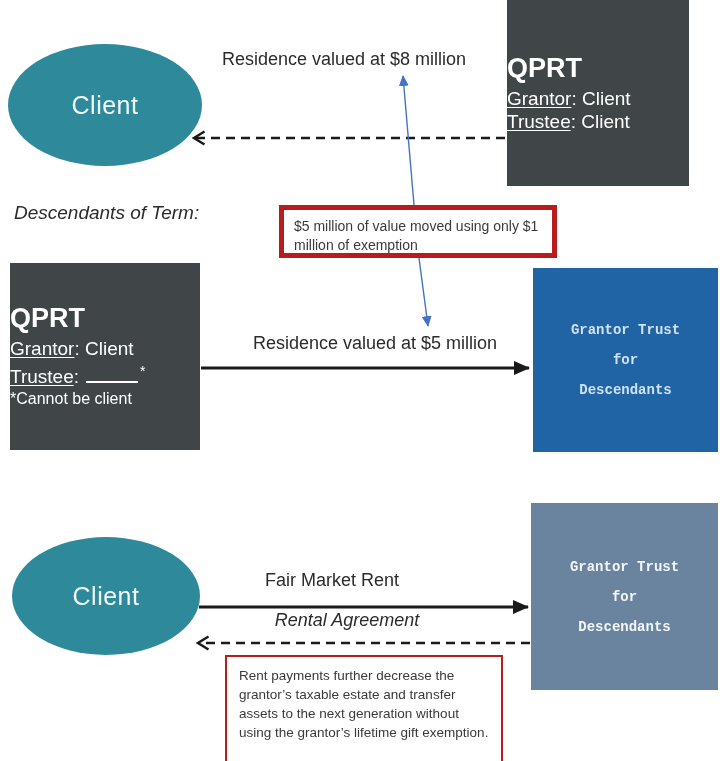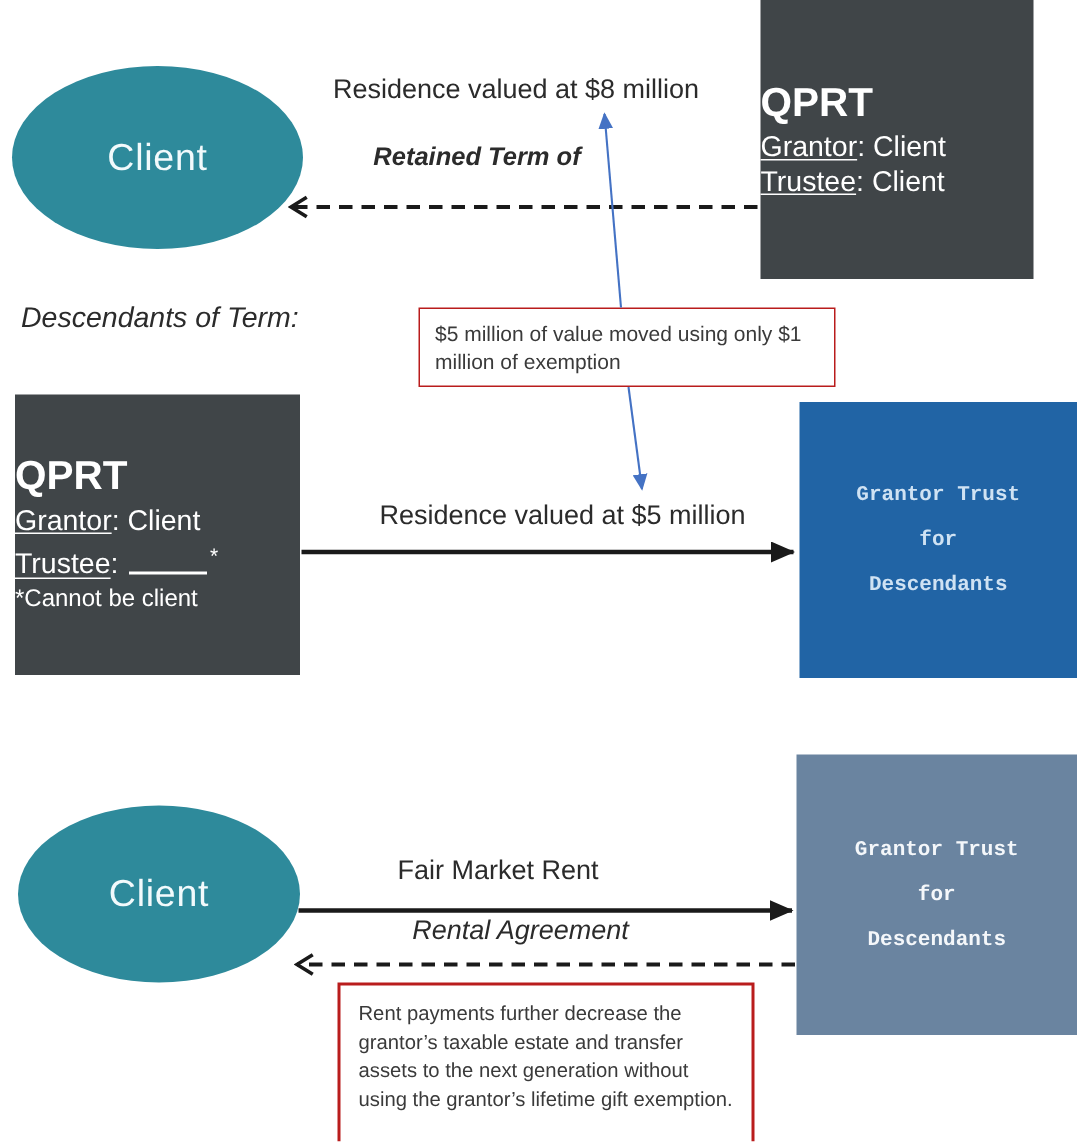--- a/index.html
+++ b/index.html
@@ -30,38 +30,37 @@
   }
   .trust-mid{background:#2164A5;color:#CFE2F3;}
   .trust-bottom{background:#6A84A0;color:#F4F7FA;}
   
   .lbl{color:#2b2b2b;text-align:center;}
   .lbl-18{font-size:18px;}
   .italic{font-style:italic;}
   .bold-it{font-style:italic;font-weight:600;}
   .section-lbl{font-size:19px;font-style:italic;color:#2b2b2b;text-align:left;}
   .callout{
-    background:#fff;border:1px solid #b91c1c;color:#3a3a3a;
+    background:#fff;border:5px solid #b91c1c;color:#3a3a3a;
     font-size:14px;line-height:19px;padding:7px 10px;box-sizing:border-box;text-align:left;
   }
   .callout-2{border-width:2px;font-size:13.5px;line-height:19px;padding:9px 12px;}
   svg.overlay{position:absolute;left:0;top:0;pointer-events:none;}
 </style>
 </head>
 <body>
 
 <div id="canvas">
 
   <div class="abs ellipse" style="left:8px;top:44px;width:194px;height:122px;">
     <span>Client</span>
   </div>
 
   <div class="abs lbl lbl-18" style="left:213px;top:49px;width:262px;">Residence valued at $8 million</div>
 
-  <div class="abs lbl bold-it" style="left:228px;top:95px;width:180px;font-size:17px;">Retained Term of</div>
 
   <div class="abs darkbox" style="left:507px;top:0px;width:182px;height:186px;">
     <div class="title">QPRT</div>
     <div class="line"><span class="term">Grantor</span><span>: Client</span></div>
     <div class="line"><span class="term">Trustee</span><span>: Client</span></div>
   </div>
 
   <div class="abs section-lbl" style="left:14px;top:202px;width:240px;">Descendants of Term:</div>
 
   <div class="abs darkbox" style="left:10px;top:263px;width:190px;height:187px;">

